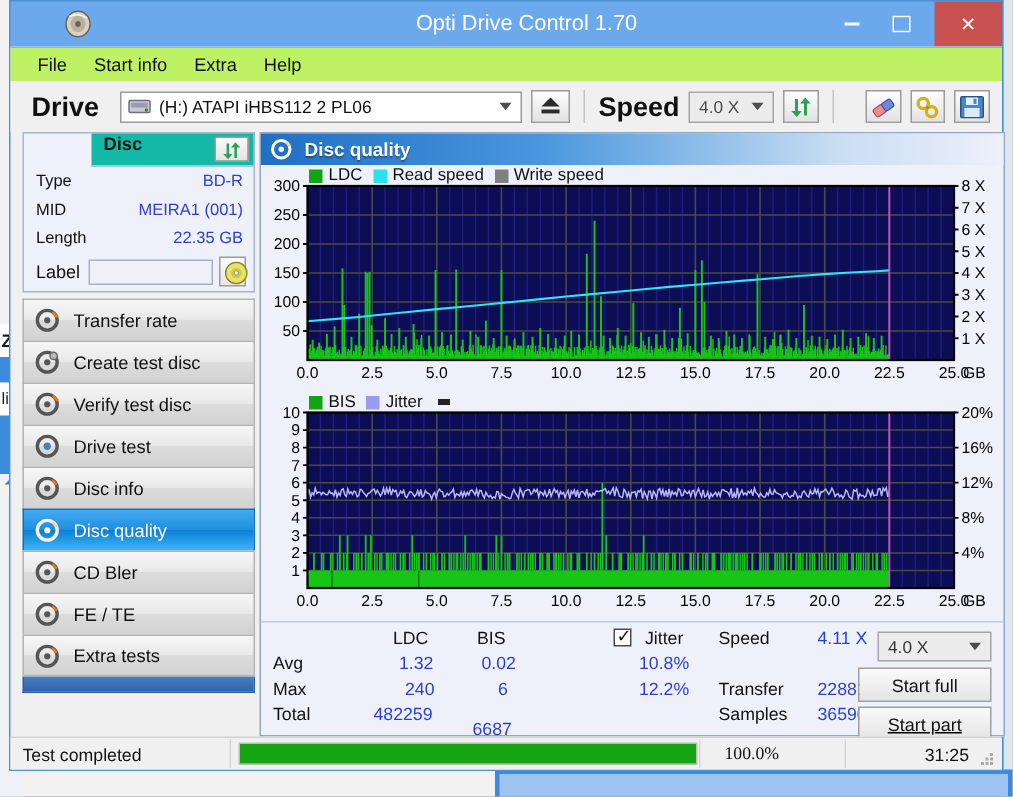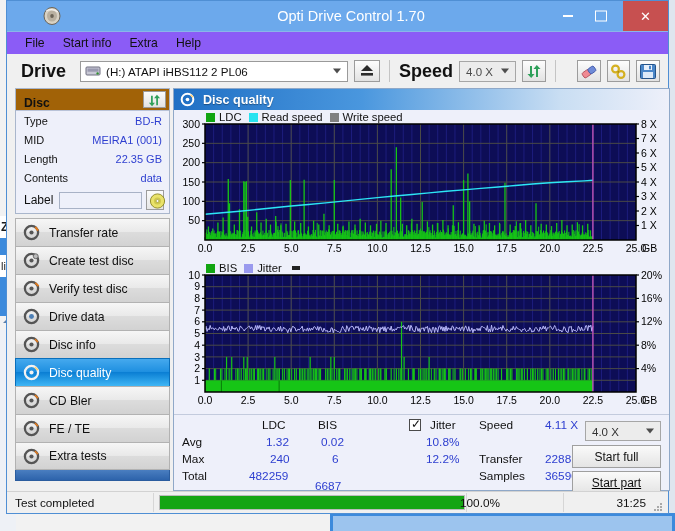--- a/index.html
+++ b/index.html
@@ -46,21 +46,21 @@
   #btn-close{right:0;width:45px;background:#c75050;}
   .wbtn .g{position:absolute;left:50%;top:50%;transform:translate(-50%,-50%);color:#fff;font-size:13px;line-height:1;}
   #btn-min .g{width:10px;height:2px;background:#fff;}
   #btn-max .g{width:10px;height:9px;border:1.6px solid #fff;background:transparent;}
 
   
   #wbody{flex:1 1 auto;background:#f0f0f0;border-top:1px solid #8ab6e8;
          display:flex;flex-direction:column;position:relative;}
 
   
-  #menubar{height:22px;flex:0 0 22px;background:#8b5cf6;display:flex;align-items:center;padding-left:9px;}
+  #menubar{height:22px;flex:0 0 22px;background:#bef264;display:flex;align-items:center;padding-left:9px;}
   .menu-item{font-size:12.2px;color:#111;padding:2px 9px;}
 
   
   #toolbar{height:34px;flex:0 0 34px;background:#f0f0f0;display:flex;align-items:center;padding:0 8px;gap:6px;}
   .tb-label{font-size:18px;font-weight:700;color:#111;}
   #drive-combo{
     width:272px;height:21px;background:#fff;border:1px solid #9a9a9a;
     display:flex;align-items:center;position:relative;box-sizing:border-box;
   }
   #drive-icon{width:16px;height:14px;margin-left:4px;position:relative;flex:0 0 16px;}
@@ -75,22 +75,22 @@
                position:relative;box-sizing:border-box;}
   #speed-combo .v{font-size:11.5px;color:#4b4b4b;line-height:19px;padding-left:6px;}
   .tb-sep{width:1px;height:22px;background:#c4c4c4;margin:0 3px;}
 
   
   #content{flex:1 1 auto;display:flex;padding:0 0 0 0;position:relative;}
 
   
   #left{width:163px;flex:0 0 163px;position:relative;padding-left:8px;box-sizing:border-box;}
   #disc-box{width:155px;border:1px solid #a9b6cc;background:#eef0fa;box-sizing:border-box;}
-  #disc-head{height:21px;background:#a16207;border-bottom:1px solid #b9c3d8;display:flex;align-items:flex-end;
-             position:relative;}
+  #disc-head{height:21px;background:#14b8a6;border-bottom:1px solid #b9c3d8;display:flex;align-items:flex-start;
+             position:relative;margin-left:45px;}
   #disc-head .t{font-size:12.2px;font-weight:700;color:#111;padding-left:8px;}
   #refresh-btn{position:absolute;right:3px;top:2px;width:23px;height:17px;
                background:linear-gradient(#fbfbfb,#e3e3e3);border:1px solid #9c9c9c;box-sizing:border-box;}
   .disc-row{height:19px;display:flex;align-items:center;padding:0 7px 0 8px;font-size:11px;gap:45px;}
   .disc-row .k{color:#111;}
   .disc-row .v{margin-left:auto;color:#2e3fd0;}
   #label-row{height:26px;display:flex;align-items:center;padding:0 5px 0 8px;}
   #label-row .k{font-size:12px;color:#111;}
   #label-input{margin-left:6px;width:83px;height:17px;background:#eef0fa;border:1px solid #a8b2c6;box-sizing:border-box;}
   #cd-btn{margin-left:4px;width:21px;height:20px;background:linear-gradient(#fbfbfb,#e6e6e6);
@@ -141,21 +141,21 @@
   #btn-full{top:30px;}
   #btn-part{top:56px;text-decoration:underline;}
 
   
   #statusbar{height:21px;flex:0 0 21px;background:#f0f0f0;border-top:1px solid #d2d2d2;
              display:flex;align-items:center;position:relative;}
   #sb-text{font-size:11.8px;color:#111;padding-left:8px;}
   #sb-prog{position:absolute;left:152px;top:3px;width:306px;height:15px;background:#e9e9e9;border:1px solid #bcbcbc;
            box-sizing:border-box;}
   #sb-prog .fill{height:100%;background:#15a513;}
-  #sb-pct{position:absolute;left:453px;font-size:11.8px;color:#111;}
+  #sb-pct{position:absolute;left:476px;font-size:11.8px;color:#111;font-family:Liberation Serif, serif;}
   #sb-time{position:absolute;right:22px;font-size:11.8px;color:#111;}
   #sb-grip{position:absolute;right:4px;bottom:2px;width:12px;height:12px;}
   .sep-v{position:absolute;width:1px;height:19px;background:#d6d6d6;top:1px;}
 </style>
 </head>
 <body>
 
 <div id="desktop">
   <div id="bg-win-a">
     <div class="lbl">Z</div>
@@ -290,24 +290,20 @@
             <span class="v">BD-R</span>
           </div>
           <div class="disc-row">
             <span class="k">MID</span>
             <span class="v">MEIRA1 (001)</span>
           </div>
           <div class="disc-row">
             <span class="k">Length</span>
             <span class="v">22.35 GB</span>
           </div>
-          <div class="disc-row">
-            <span class="k">Contents</span>
-            <span class="v">data</span>
-          </div>
           <div id="label-row">
             <span class="k">Label</span>
             <input id="label-input" type="text" placeholder="" style="">
             <div id="cd-btn">
               <svg width="17" height="16" viewBox="0 0 18 18" style="position:absolute;left:2px;top:2px;">
                 <circle cx="9" cy="9" r="8" fill="#e9e26a" stroke="#8a8420" stroke-width="1"></circle>
                 <circle cx="9" cy="9" r="4" fill="#cfc84e"></circle>
                 <circle cx="9" cy="9" r="1.6" fill="#ffffff" stroke="#8a8420" stroke-width=".6"></circle>
               </svg>
             </div>
@@ -349,21 +345,21 @@
             <span class="lbl">Verify test disc</span>
           </div>
 
           <div class="nav-btn">
             <span class="ico">
               <svg width="17" height="17" viewBox="0 0 18 18">
                   <circle cx="9" cy="9" r="7" fill="none" stroke="#555" stroke-width="2.4"></circle>
                   <circle cx="9" cy="9" r="2.6" fill="#4d7fb5"></circle>
                 </svg>
             </span>
-            <span class="lbl">Drive data</span>
+            <span class="lbl">Drive test</span>
           </div>
 
           <div class="nav-btn">
             <span class="ico">
               <svg width="17" height="17" viewBox="0 0 18 18">
                   <circle cx="9" cy="9" r="7" fill="none" stroke="#555" stroke-width="2.4"></circle>
                   <circle cx="9" cy="9" r="2.2" fill="#555"></circle>
                   <path d="M12.6 3.2 L15.8 6.4" stroke="#e07a1f" stroke-width="1.8"></path>
                 </svg>
             </span>

